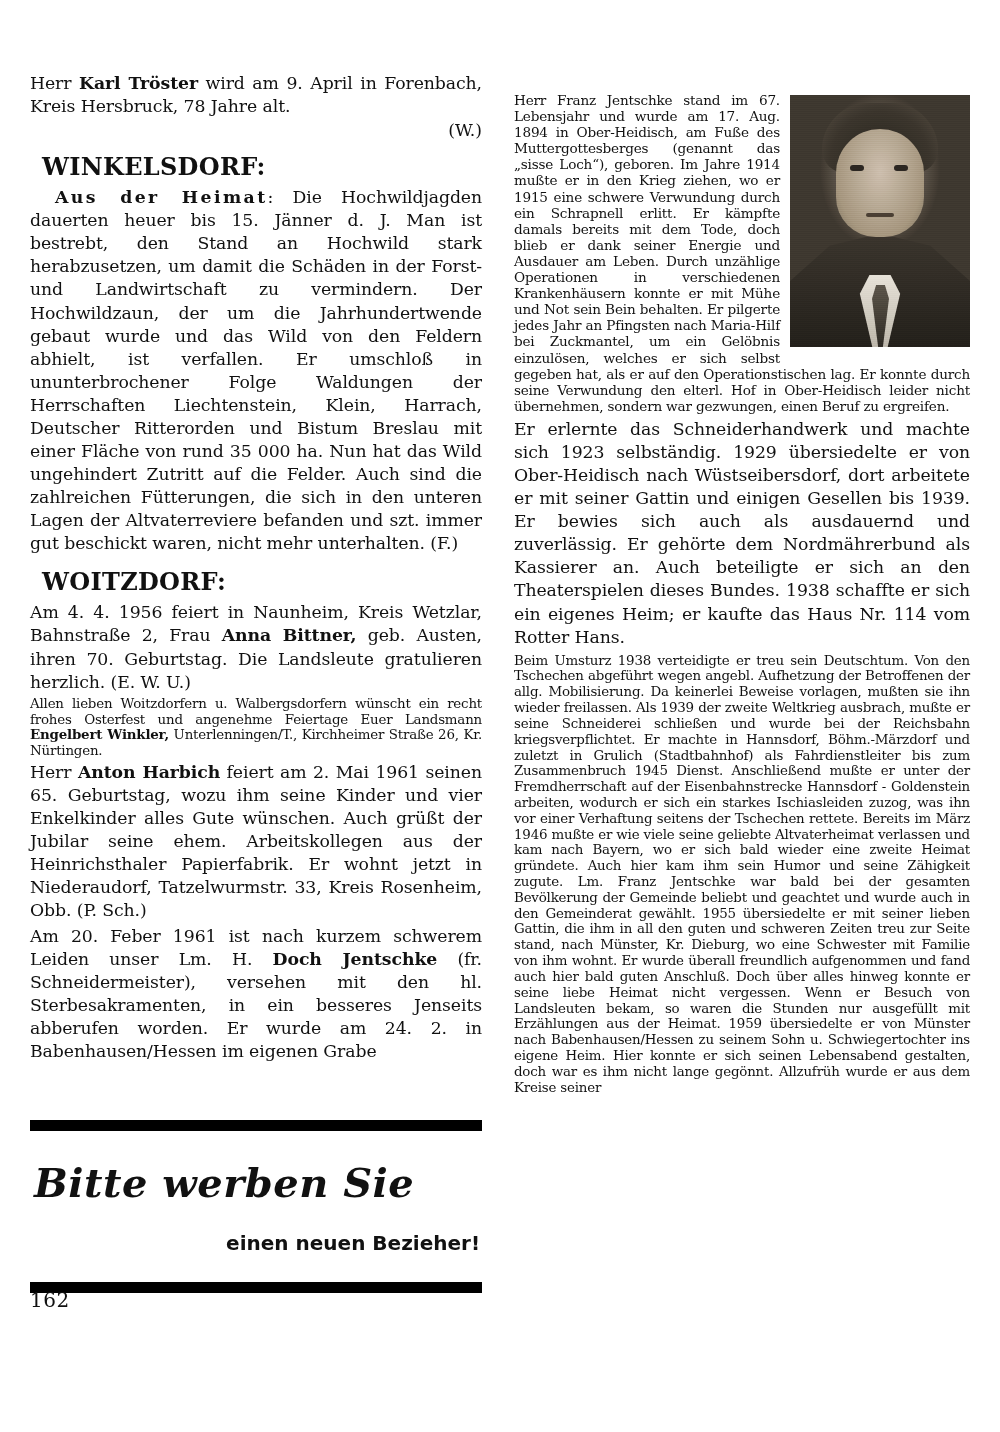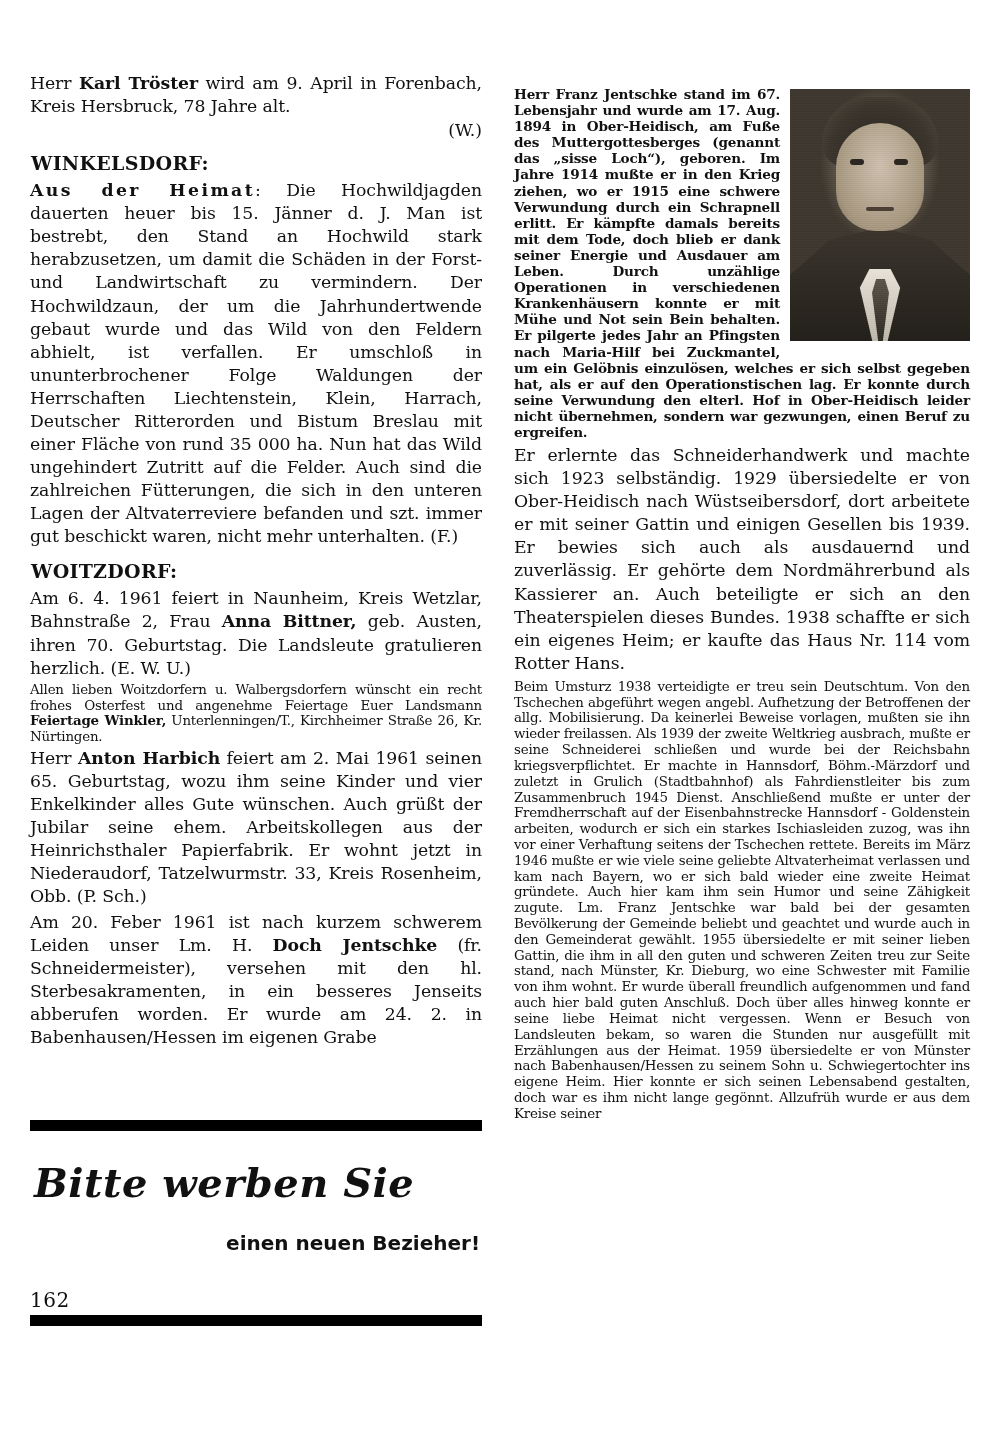--- a/index.html
+++ b/index.html
@@ -46,49 +46,49 @@
     font-family: "DejaVu Serif", serif;
     font-size: 13.4px;
     line-height: 1.18;
     text-align: justify;
     letter-spacing: -0.2px;
     margin: 0 0 2px 0;
   }
   b, .b { font-weight: bold; }
   .section-head {
     font-family: "DejaVu Serif", serif;
-    font-size: 19px;
+    font-size: 24px;
     font-weight: bold;
     letter-spacing: 0.3px;
-    margin: 12px 0 5px 1px;
+    margin: 12px 0 5px 12px;
   }
   .right-par {
     font-family: "DejaVu Serif", serif;
     font-size: 17.3px;
     line-height: 1.335;
     text-align: justify;
     letter-spacing: -0.1px;
     margin: 0 0 4px 0;
   }
   .sig {
     text-align: right;
     font-family: "DejaVu Serif", serif;
     font-size: 17.3px;
     margin: 0 0 4px 0;
   }
   .spaced {
     letter-spacing: 2.4px;
+    margin-left: 25px;
   }
   
   .photo-block {
     position: relative;
     width: 456px;
-    margin-top: 14px;
+    margin-top: 20px;
     margin-bottom: 4px;
-    font-weight: bold;
   }
   .photo {
     float: right;
     width: 180px;
     height: 252px;
     margin: 3px 0 4px 10px;
     background:
       radial-gradient(ellipse 60px 78px at 50% 30%, #9a8d82 0%, #6d6258 55%, #3e382f 100%),
       linear-gradient(180deg, #d8d3c9 0%, #b9b2a6 22%, #8d857a 60%, #4c463d 100%);
     position: relative;
@@ -165,21 +165,21 @@
     left: 30px;
     top: 1120px;
     width: 452px;
   }
   .rule-thick {
     width: 452px;
     height: 11px;
     background: #000000;
   }
   .ad-inner {
-    height: 184px;
+    height: 151px;
     position: relative;
   }
   .ad-line1 {
     font-family: "DejaVu Serif", serif;
     font-style: italic;
     font-weight: bold;
     font-size: 40px;
     letter-spacing: 0.5px;
     position: absolute;
     left: 4px;
@@ -215,24 +215,24 @@
     </p>
     <p class="sig">(W.)</p>
 
     <h2 class="section-head">WINKELSDORF:</h2>
     <p class="body-lg">
       <b class="spaced">Aus der Heimat</b><span>: Die Hochwildjagden dauerten heuer bis 15. Jänner d. J. Man ist bestrebt, den Stand an Hochwild stark herabzusetzen, um damit die Schäden in der Forst- und Landwirtschaft zu vermindern. Der Hochwildzaun, der um die Jahrhundertwende gebaut wurde und das Wild von den Feldern abhielt, ist verfallen. Er umschloß in ununterbrochener Folge Waldungen der Herrschaften Liechtenstein, Klein, Harrach, Deutscher Ritterorden und Bistum Breslau mit einer Fläche von rund 35 000 ha. Nun hat das Wild ungehindert Zutritt auf die Felder. Auch sind die zahlreichen Fütterungen, die sich in den unteren Lagen der Altvaterreviere befanden und szt. immer gut beschickt waren, nicht mehr unterhalten. (F.)</span>
     </p>
 
     <h2 class="section-head">WOITZDORF:</h2>
     <p class="body-lg">
-      <span>Am 6. 4. 1961 feiert in Naunheim, Kreis Wetzlar, Bahnstraße 2, Frau </span><b>Anna Bittner,</b><span> geb. Austen, ihren 70. Geburtstag. Die Landsleute gratulieren herzlich. (E. W. U.)</span>
+      <span>Am 4. 4. 1956 feiert in Naunheim, Kreis Wetzlar, Bahnstraße 2, Frau </span><b>Anna Bittner,</b><span> geb. Austen, ihren 70. Geburtstag. Die Landsleute gratulieren herzlich. (E. W. U.)</span>
     </p>
     <p class="body-sm">
-      <span>Allen lieben Woitzdorfern u. Walbergsdorfern wünscht ein recht frohes Osterfest und angenehme Feiertage Euer Landsmann </span><b>Feiertage Winkler,</b><span> Unterlenningen/T., Kirchheimer Straße 26, Kr. Nürtingen.</span>
+      <span>Allen lieben Woitzdorfern u. Walbergsdorfern wünscht ein recht frohes Osterfest und angenehme Feiertage Euer Landsmann </span><b>Engelbert Winkler,</b><span> Unterlenningen/T., Kirchheimer Straße 26, Kr. Nürtingen.</span>
     </p>
 
     <p class="body-lg">
       <span>Herr </span><b>Anton Harbich</b><span> feiert am 2. Mai 1961 seinen 65. Geburtstag, wozu ihm seine Kinder und vier Enkelkinder alles Gute wünschen. Auch grüßt der Jubilar seine ehem. Arbeitskollegen aus der Heinrichsthaler Papierfabrik. Er wohnt jetzt in Niederaudorf, Tatzelwurmstr. 33, Kreis Rosenheim, Obb. (P. Sch.)</span>
     </p>
     <p class="body-lg">
       <span>Am 20. Feber 1961 ist nach kurzem schwerem Leiden unser Lm. H. </span><b>Doch Jentschke</b><span> (fr. Schneidermeister), versehen mit den hl. Sterbesakramenten, in ein besseres Jenseits abberufen worden. Er wurde am 24. 2. in Babenhausen/Hessen im eigenen Grabe</span>
     </p>
   </div>
 

